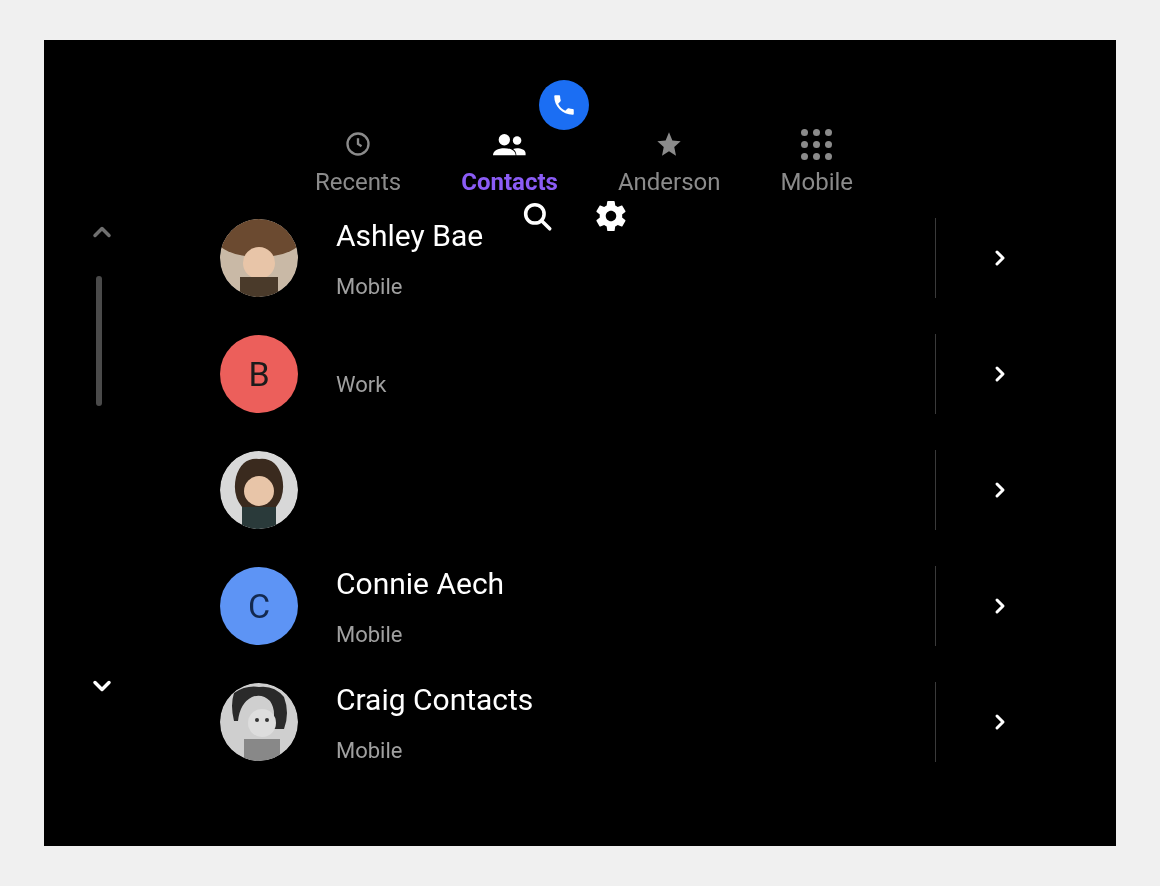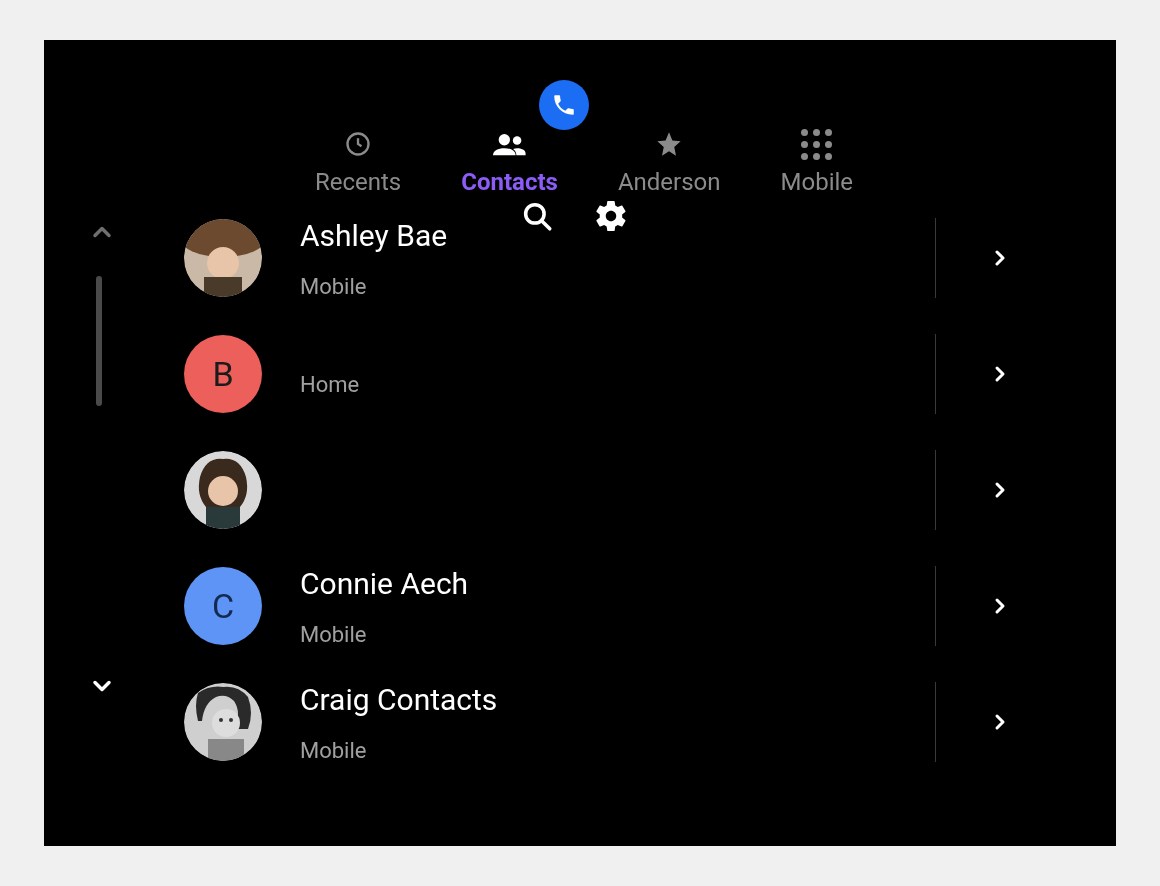--- a/index.html
+++ b/index.html
@@ -63,20 +63,21 @@
     width: 40px; height: 40px;
     display:flex; align-items:center; justify-content:center;
     cursor: pointer;
   }
 
   
   .content {
     position: absolute;
     top: 160px; left: 0; right: 0; bottom: 0;
     display: flex;
+    gap: 36px;
   }
   .scroll-col {
     width: 140px;
     position: relative;
   }
   .scroll-up {
     position: absolute; top: 18px; left: 44px;
   }
   .scroll-down {
     position: absolute; top: 472px; left: 44px;
@@ -249,21 +250,21 @@
               <path d="M9 6l6 6-6 6"></path>
             </svg>
         </div>
       </div>
 
       <div class="contact-row">
         <div class="avatar" style="background:#ec5f5b;color:#1b1b1b">
           <span>B</span>
         </div>
         <div class="contact-text">
-          <div class="contact-sub">Home</div>
+          <div class="contact-sub">Work</div>
         </div>
         <div class="row-divider"></div>
         <div class="row-chevron">
           <svg width="24" height="24" viewBox="0 0 24 24" fill="none" stroke="#fff" stroke-width="3" stroke-linecap="round" stroke-linejoin="round">
               <path d="M9 6l6 6-6 6"></path>
             </svg>
         </div>
       </div>
 
       <div class="contact-row">

